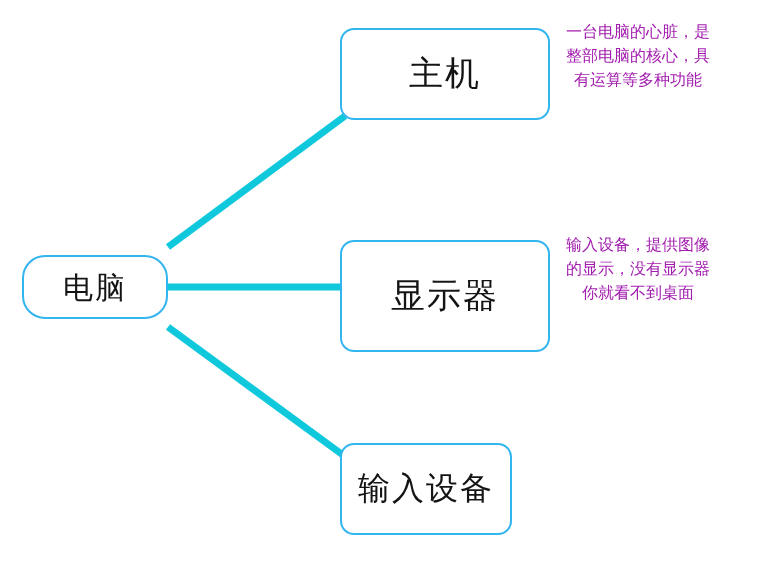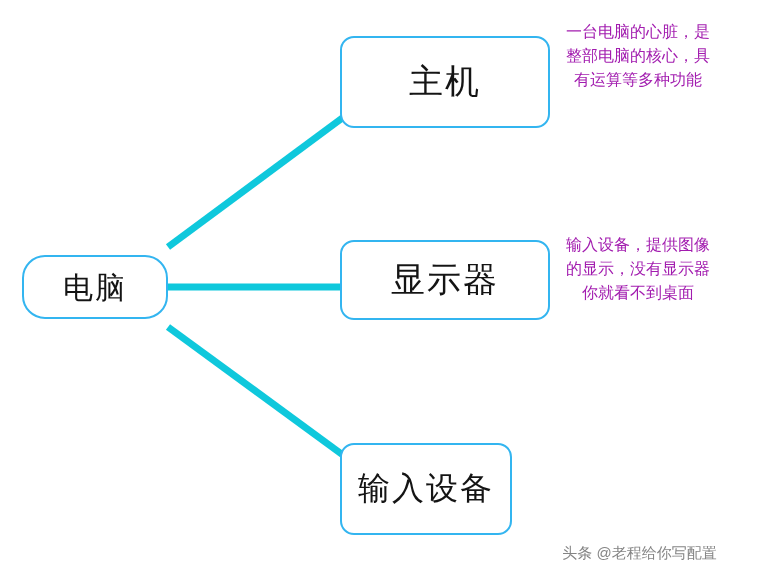--- a/index.html
+++ b/index.html
@@ -60,30 +60,30 @@
     left: 22px;
     top: 255px;
     width: 146px;
     height: 64px;
     border-radius: 23px;
   }
   #node-root .node-label { font-size: 30px; }
 
   #node-host {
     left: 340px;
-    top: 36px;
+    top: 28px;
     width: 210px;
     height: 92px;
     align-items: center;
   }
   #node-monitor {
     left: 340px;
     top: 240px;
     width: 210px;
-    height: 80px;
+    height: 112px;
   }
   #node-input {
     left: 340px;
     top: 443px;
     width: 172px;
     height: 92px;
   }
   #node-input .node-label { font-size: 32px; }
 
   
@@ -141,15 +141,14 @@
 
   <div class="node" id="node-monitor">
     <span class="node-label">显示器</span>
   </div>
   <div class="desc" id="desc-monitor">输入设备，提供图像的显示，没有显示器你就看不到桌面</div>
 
   <div class="node" id="node-input">
     <span class="node-label">输入设备</span>
   </div>
 
-  <div id="watermark">头条 @老程给你写配置</div>
 
 </div>
 
 </body></html>

